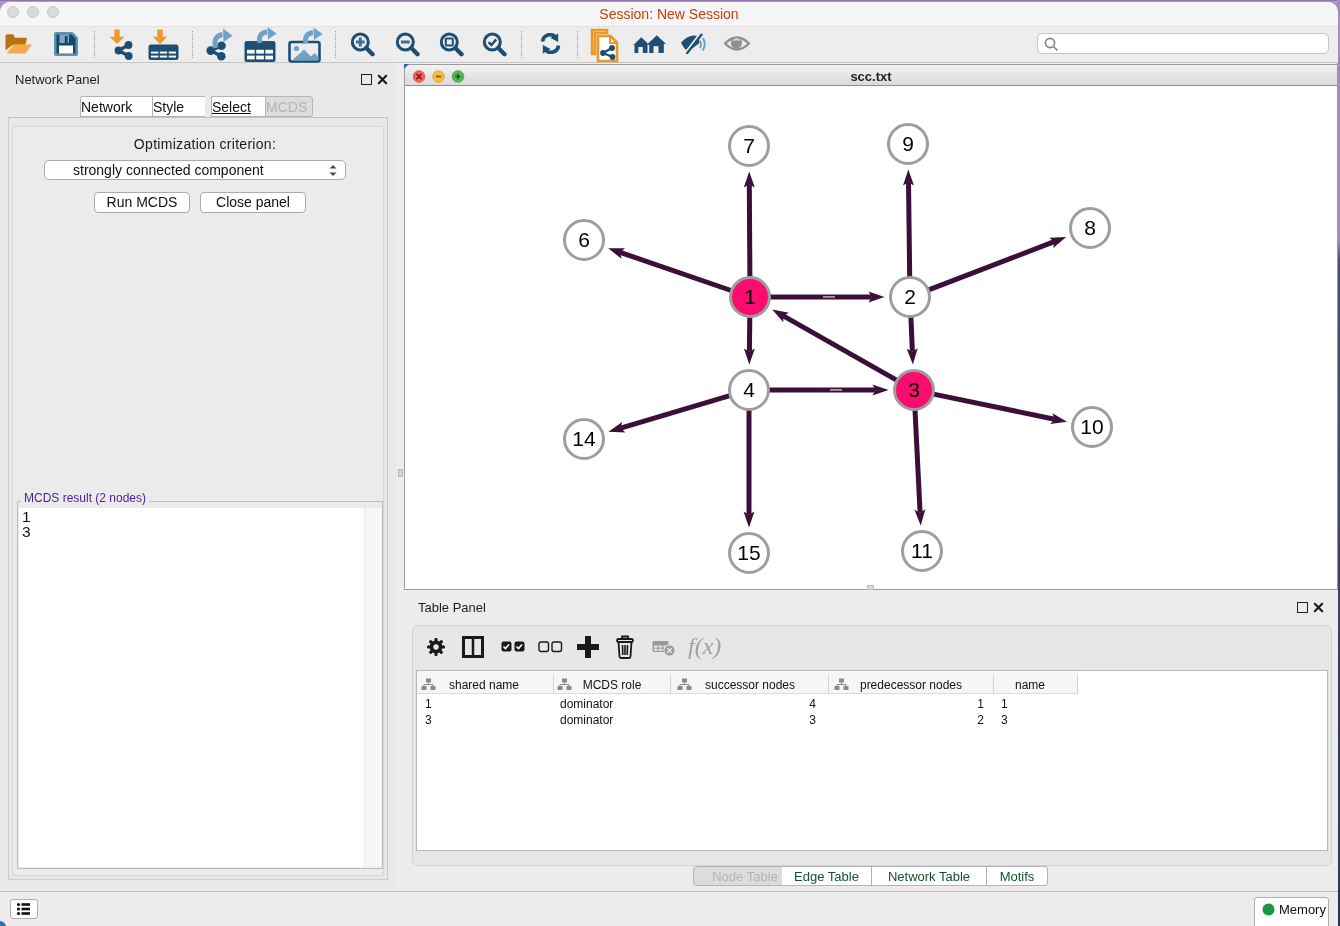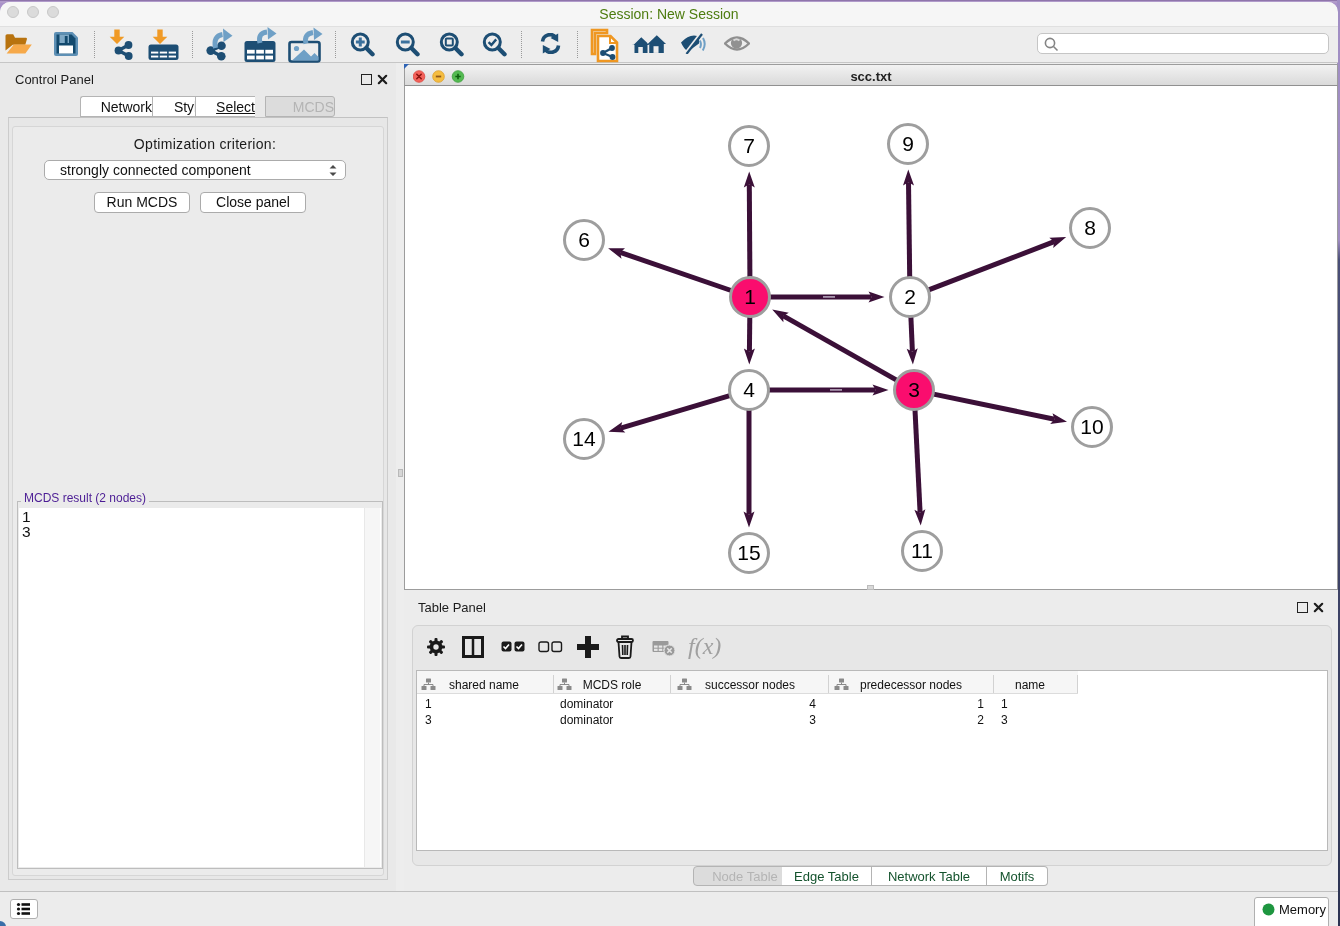--- a/index.html
+++ b/index.html
@@ -4,34 +4,34 @@
 <style>
   * { margin:0; padding:0; box-sizing:border-box; }
   html,body { width:1340px; height:926px; overflow:hidden; }
   body { background:linear-gradient(#8f75ab 0px,#8f75ab 1px,#b09aca 1px,#b09aca 3px,#a991c9 3px); font-family:"Liberation Sans", sans-serif; position:relative; }
   .abs { position:absolute; }
   
   #win { left:0; top:2px; width:1338px; height:924px; background:#ededed; border-radius:10px 10px 0 0; }
   #rightstrip { left:1337px; top:0; width:3px; height:926px; background:linear-gradient(#a18ec4 0px,#9f8cc2 240px,#4a4f78 260px,#3d4266 600px,#2c3352 926px); }
   #titlebar { left:0; top:2px; width:1338px; height:25px; background:#f6f6f6; border-radius:10px 10px 0 0; border-bottom:1px solid #e0e0e0; }
   .dot { width:12px; height:12px; border-radius:50%; background:#dbdbdb; border:1px solid #c8c8c8; top:6px; }
-  #title-text { left:0; top:6px; width:1338px; text-align:center; font-size:14px; color:#4d7c0f; }
+  #title-text { left:0; top:6px; width:1338px; text-align:center; font-size:14px; color:#c2410c; }
   #toolbar { left:0; top:27px; width:1338px; height:36px; background:#ededed; border-bottom:1px solid #c6c6c6; }
   .tsep { top:31px; width:1px; height:27px; border-left:1px dotted #9a9a9a; }
   #searchbox { left:1037px; top:33px; width:292px; height:21px; background:#fff; border:1px solid #c5c5c5; border-radius:5px; }
   
   #cpanel { left:0; top:63px; width:396px; height:828px; background:#e9e9e9; }
   #cp-title { left:15px; top:72px; font-size:13px; color:#1c1c1c; }
   .float-icon { width:11px; height:11px; border:1.5px solid #222; background:transparent; }
-  .tab { top:96px; height:21px; background:#fff; border:1px solid #b4b4b4; border-right:none; font-size:14px; color:#111; text-align:right; line-height:20px; }
+  .tab { top:96px; height:21px; background:#fff; border:1px solid #b4b4b4; border-right:none; font-size:14px; color:#111; text-align:left; line-height:20px; }
   .tab.gray { background:#dcdcdc; color:#b4b4b4; }
   #cp-body { left:8px; top:117px; width:380px; height:763px; background:#e7e7e7; border:1px solid #cccccc; border-top:1px solid #c2c2c2; }
   #cp-inner { left:12px; top:126px; width:372px; height:750px; background:#ebebeb; border:1px solid #d6d6d6; border-radius:3px; }
   #opt-label { left:7px; top:136px; width:396px; text-align:center; font-size:14px; letter-spacing:0.3px; color:#1a1a1a; }
-  #combo { left:44px; top:160px; width:302px; height:20px; background:#fff; border:1px solid #ababab; border-radius:5px; font-size:14px; color:#111; line-height:18px; padding-left:15px; }
+  #combo { left:44px; top:160px; width:302px; height:20px; background:#fff; border:1px solid #ababab; border-radius:5px; font-size:14px; color:#111; line-height:18px; padding-left:28px; }
   .btn { top:192px; height:21px; background:#fff; border:1px solid #ababab; border-radius:4px; font-size:14px; color:#111; text-align:center; line-height:19px; }
   #groupbox { left:17px; top:501px; width:366px; height:368px; border:1px solid #bdbdbd; }
   #gb-label { left:21px; top:491px; background:#ebebeb; padding:0 3px; font-size:12px; color:#4c1d95; }
   #gb-white { left:19px; top:508px; width:362px; height:359px; background:#fff; }
   #gb-scroll { left:345px; top:0px; width:16px; height:359px; background:#f6f6f6; border-left:1px solid #e8e8e8; }
   #net-titlebar { left:404px; top:64px; width:934px; height:22px; background:linear-gradient(#f2f2f2,#dadada); border:1px solid #9c9c9c; border-bottom:1px solid #909090; }
   #net-title { left:404px; top:69px; width:934px; text-align:center; font-size:13px; font-weight:bold; color:#222; }
   #net-canvas { left:404px; top:86px; width:934px; height:504px; background:#fff; border:1px solid #9c9c9c; border-top:none; }
   
   #tpanel { left:404px; top:590px; width:934px; height:301px; background:#ececec; }
@@ -182,31 +182,31 @@
       <circle cx="12.5" cy="7" r="5.6" fill="#919191"></circle>
       <path d="M9.5 4.5 Q12.5 2 15.5 4.5" stroke="#d8d8d8" stroke-width="2" fill="none"></path>
     </svg>
 <svg class="abs" style="left:1044px; top:37px;" width="15" height="15" viewBox="0 0 15 15">
       <circle cx="6" cy="6" r="4.6" fill="none" stroke="#848484" stroke-width="1.6"></circle>
       <line x1="9.5" y1="9.5" x2="13.5" y2="13.5" stroke="#848484" stroke-width="1.6"></line>
     </svg>
 </div>
 
 <div id="cpanel" class="abs"></div>
-<div id="cp-title" class="abs">Control Panel</div>
+<div id="cp-title" class="abs">Network Panel</div>
 <div class="abs float-icon" style="left:361px; top:74px;"></div>
 <svg class="abs" style="left:377px; top:74px;" width="11" height="11" viewBox="0 0 11 11">
     <path d="M1.8 1.8 L9.2 9.2 M9.2 1.8 L1.8 9.2" stroke="#1c1c1c" stroke-width="2.2" stroke-linecap="round"></path>
   </svg>
 <div id="cp-body" class="abs"></div>
 <div id="cp-inner" class="abs"></div>
 <div class="abs tab" style="left:80px; width:72px; border-radius:3px 0 0 0;">Network</div>
 <div class="abs tab" style="left:152px; width:53px;">Style</div>
-<div class="abs tab" style="left:195px; width:60px;text-decoration:underline;">Select</div>
-<div class="abs tab gray" style="left:265px; width:70px; border-right:1px solid #b4b4b4; border-radius:0 3px 3px 0;">MCDS</div>
+<div class="abs tab" style="left:211px; width:60px;text-decoration:underline;">Select</div>
+<div class="abs tab gray" style="left:265px; width:48px; border-right:1px solid #b4b4b4; border-radius:0 3px 3px 0;">MCDS</div>
 <div id="opt-label" class="abs">Optimization criterion:</div>
 <div id="combo" class="abs">strongly connected component
   <svg class="abs" style="right:7px; top:3px;" width="10" height="13" viewBox="0 0 10 13">
       <path d="M1.5 4.5 L5 1 L8.5 4.5 Z M1.5 8.5 L5 12 L8.5 8.5 Z" fill="#4a4a4a"></path>
     </svg>
 </div>
 <div class="abs btn" style="left:94px; width:96px;">Run MCDS</div>
 <div class="abs btn" style="left:200px; width:106px;">Close panel</div>
 <div id="groupbox" class="abs"></div>
 <div id="gb-white" class="abs">

